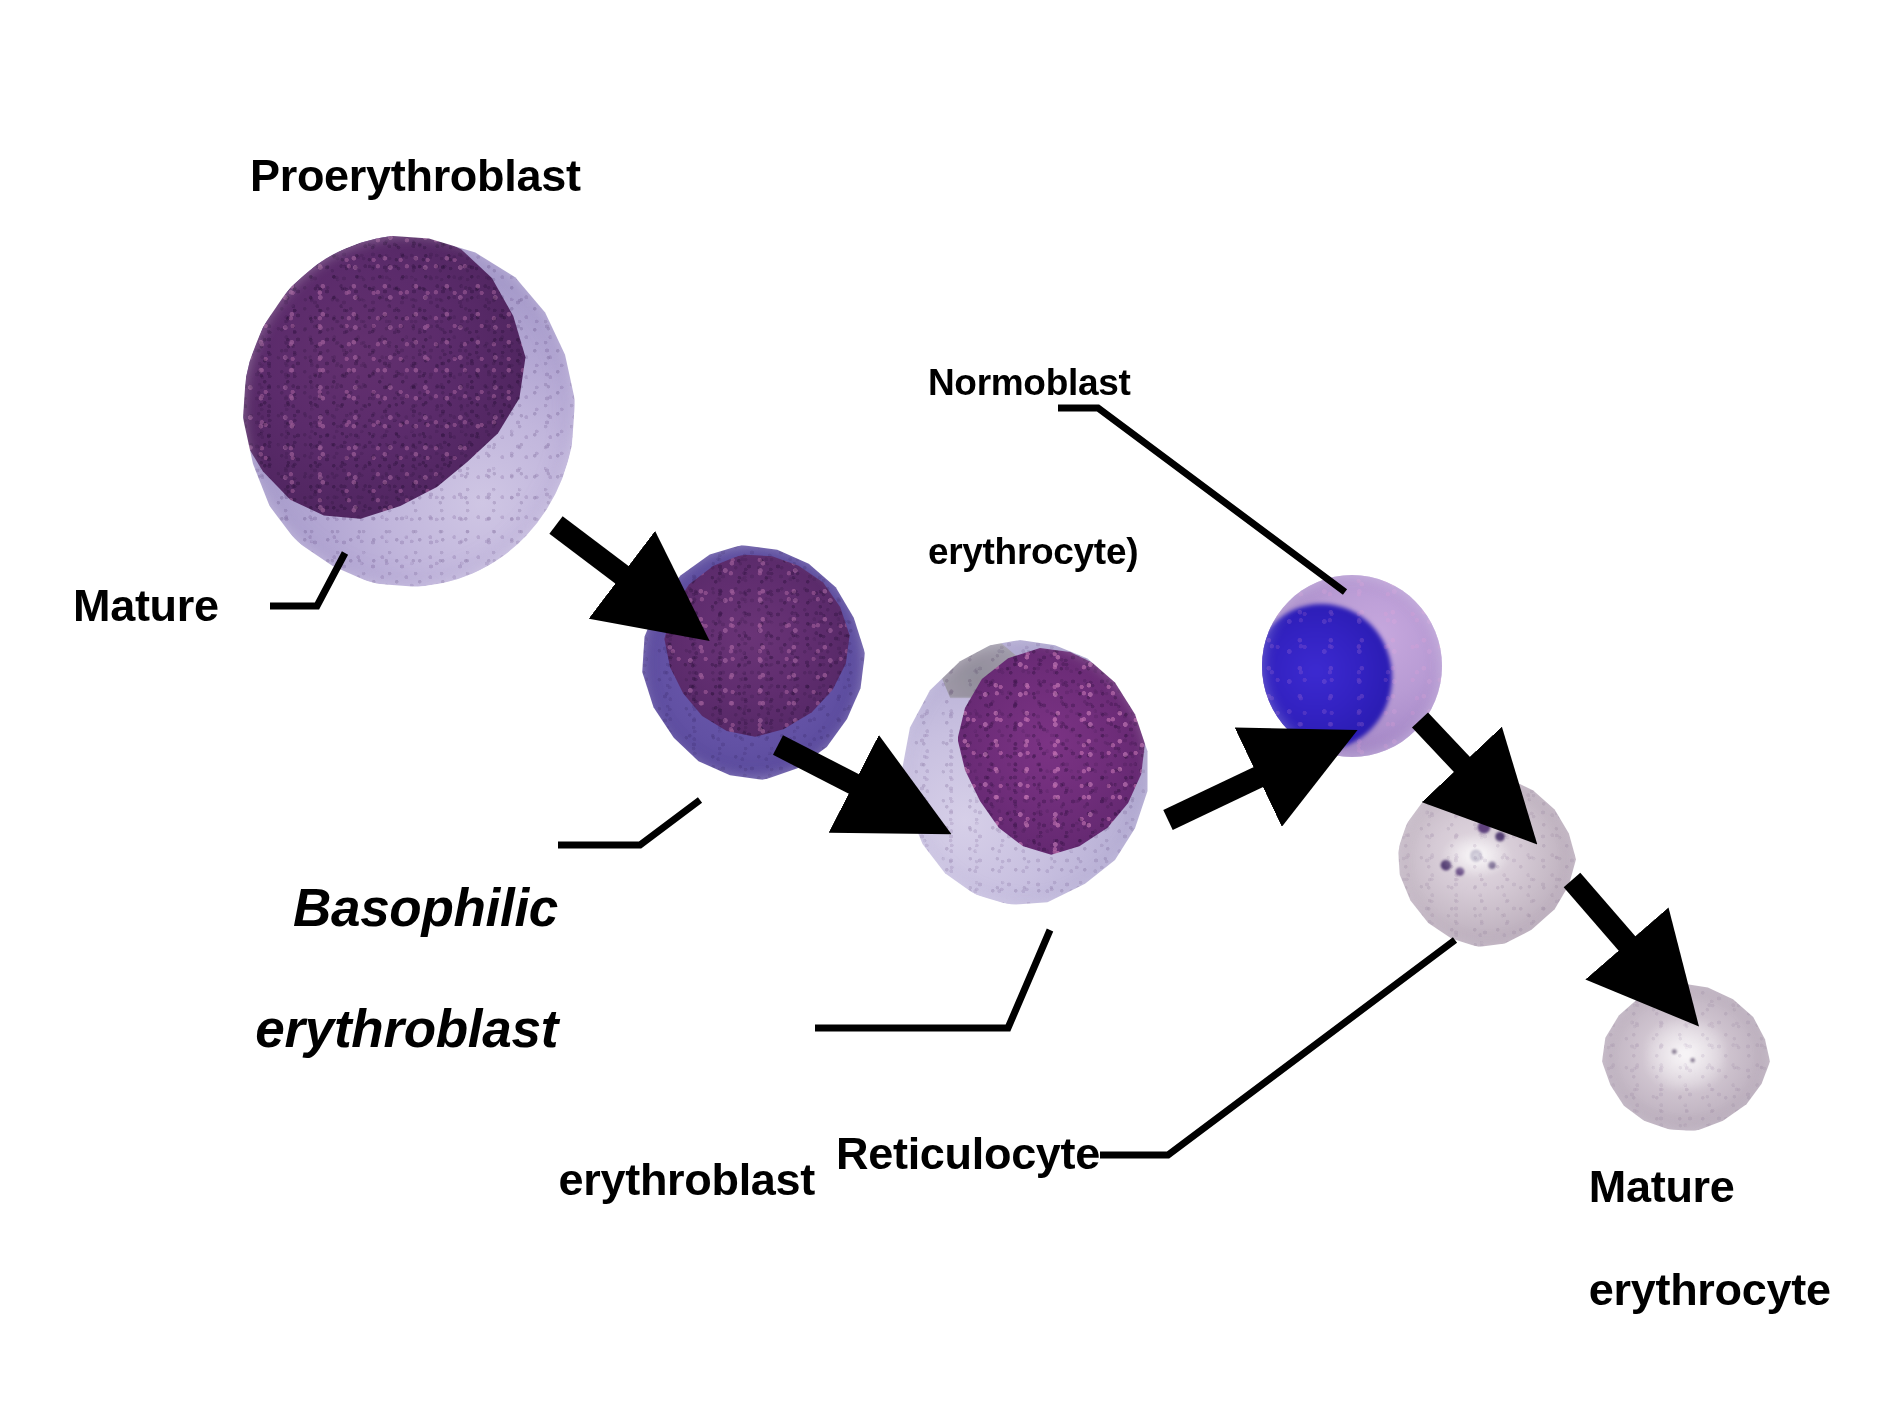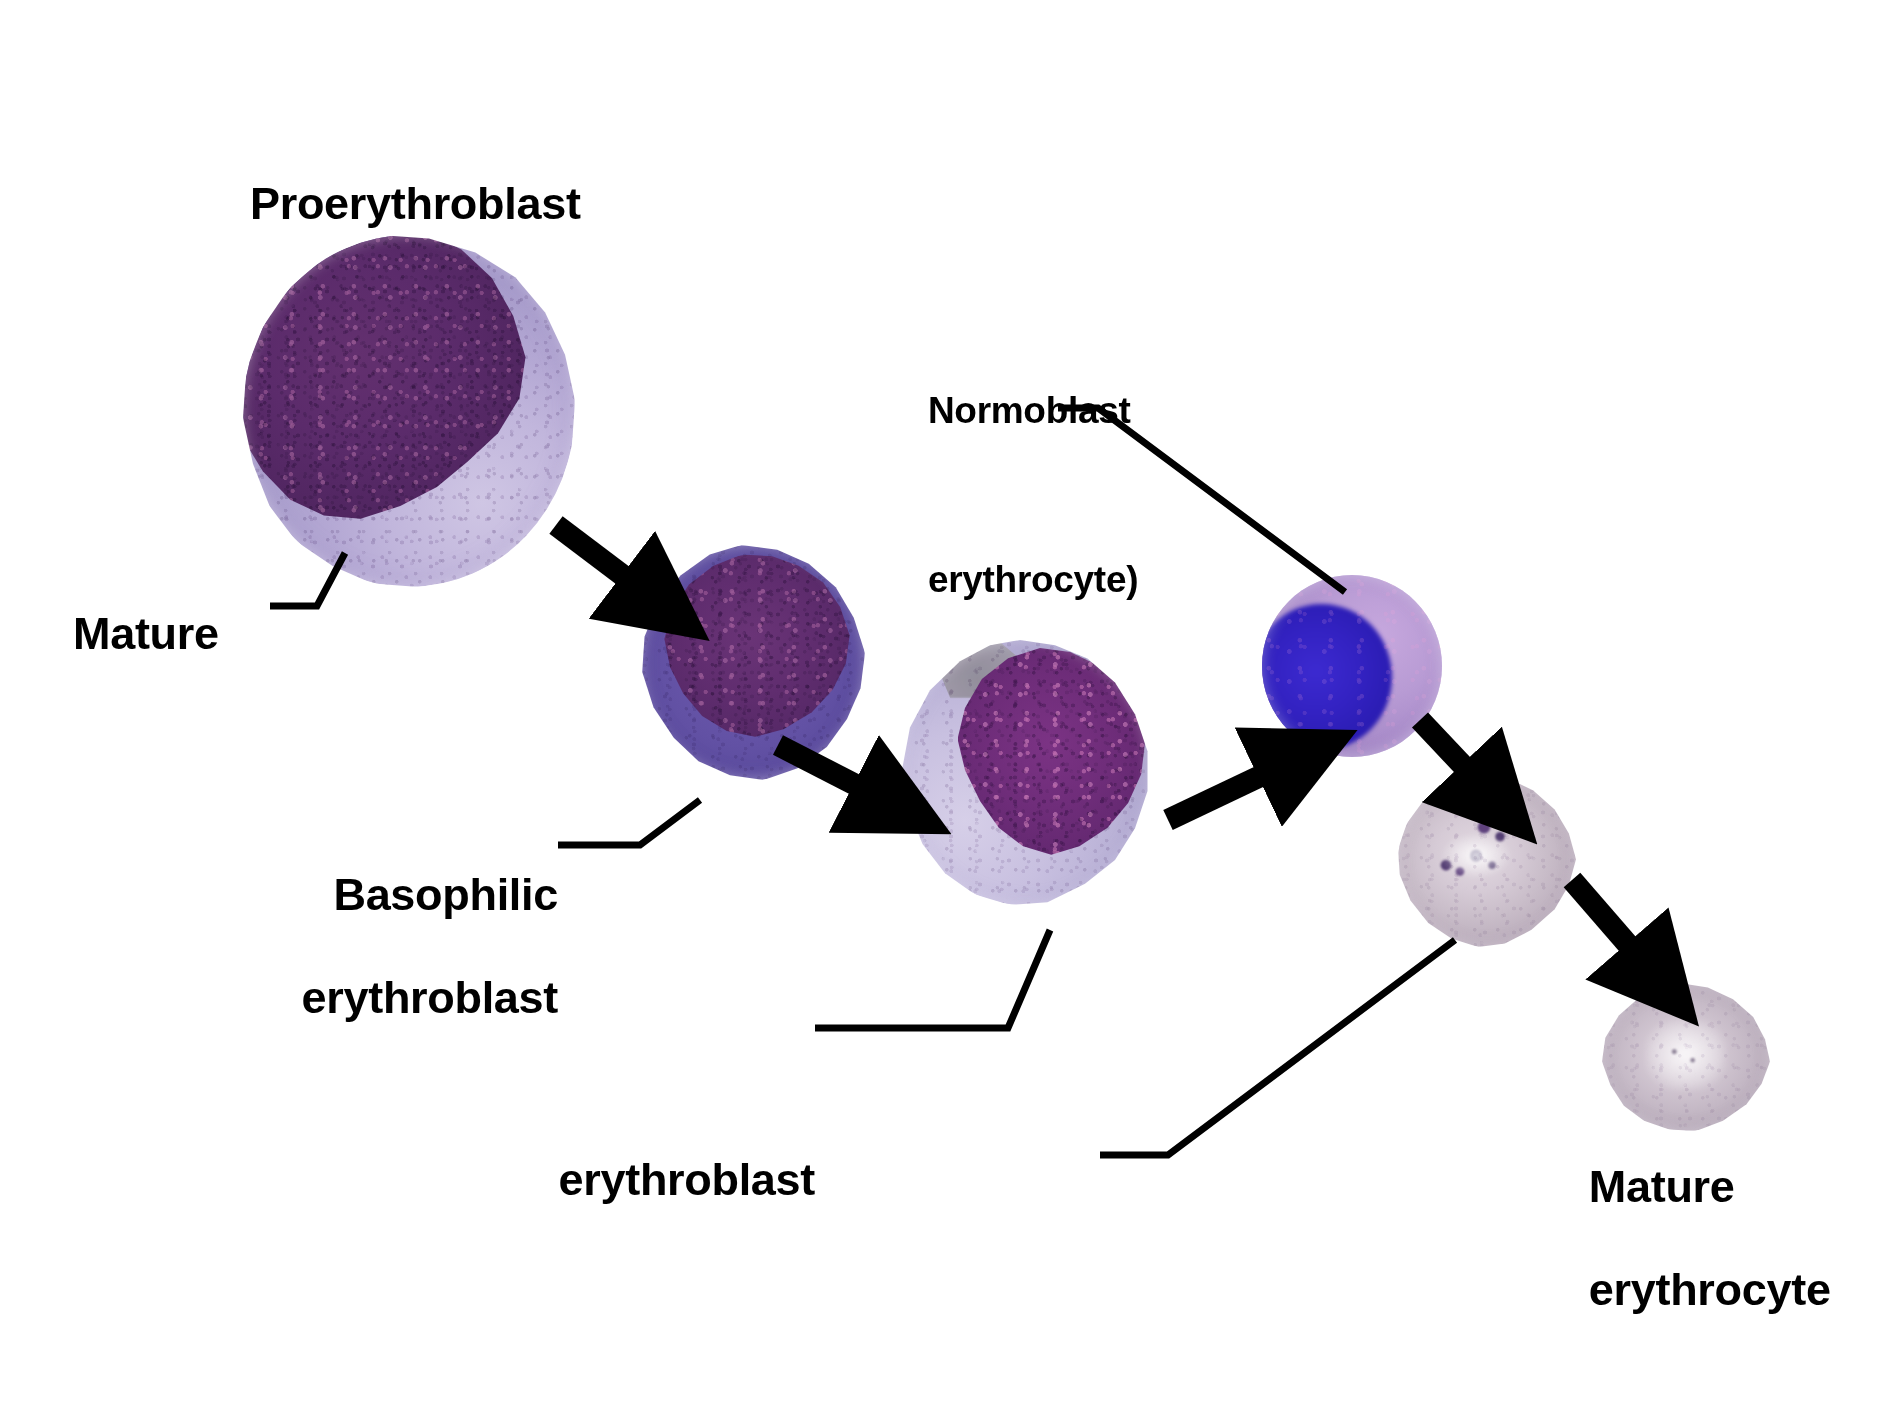--- a/index.html
+++ b/index.html
@@ -19,21 +19,21 @@
   .label {
     position: absolute;
     color: #000000;
     font-weight: bold;
     font-family: "Liberation Sans", sans-serif;
     line-height: 1.14;
     white-space: pre;
     letter-spacing: -0.3px;
   }
   .label.c { text-align: left; }
-  .label.l { text-align: left; margin-top: 28px; }
+  .label.l { text-align: left; }
   .label.r { text-align: right; }
 
   svg.overlay {
     position: absolute;
     left: 0; top: 0;
     width: 1890px;
     height: 1417px;
     pointer-events: none;
   }
 
@@ -271,35 +271,36 @@
 
     <polyline points="1058,408 1098,408 1345,592" fill="none" stroke="#000000" stroke-width="7" stroke-linecap="butt" stroke-linejoin="miter"></polyline>
 
     <polyline points="1100,1155 1168,1155 1455,940" fill="none" stroke="#000000" stroke-width="7" stroke-linecap="butt" stroke-linejoin="miter"></polyline>
   </svg>
 
   <div class="label l" style="left:250px; top:150px; font-size:45px;">Proerythroblast</div>
 
   <div class="label l" style="left:73px; top:580px; font-size:45px;">Mature</div>
 
-  <div class="label r" style="left:120px; top:818px; width:438px; font-size:45px;">
+  <div class="label r" style="left:120px; top:818px; width:438px; font-size:53px;font-style:italic;">
     <span>Basophilic</span><br>
     <span>erythroblast</span>
   </div>
 
   <div class="label r" style="left:350px; top:1000px; width:465px; font-size:45px;">
     <br>
     <span>erythroblast</span>
   </div>
 
   <div class="label l" style="left:888px; top:320px; font-size:37px;">
     <span>Normoblast</span><br>
     <br>
     <span>erythrocyte)</span>
   </div>
 
+  <div class="label r" style="left:700px; top:1128px; width:400px; font-size:45px;">Reticulocyte</div>
 
   <div class="label c" style="left:1540px; top:1110px; width:340px; font-size:45px;">
     <span>Mature</span><br>
     <span>erythrocyte</span>
   </div>
 
 </div>
 
 </body></html>

